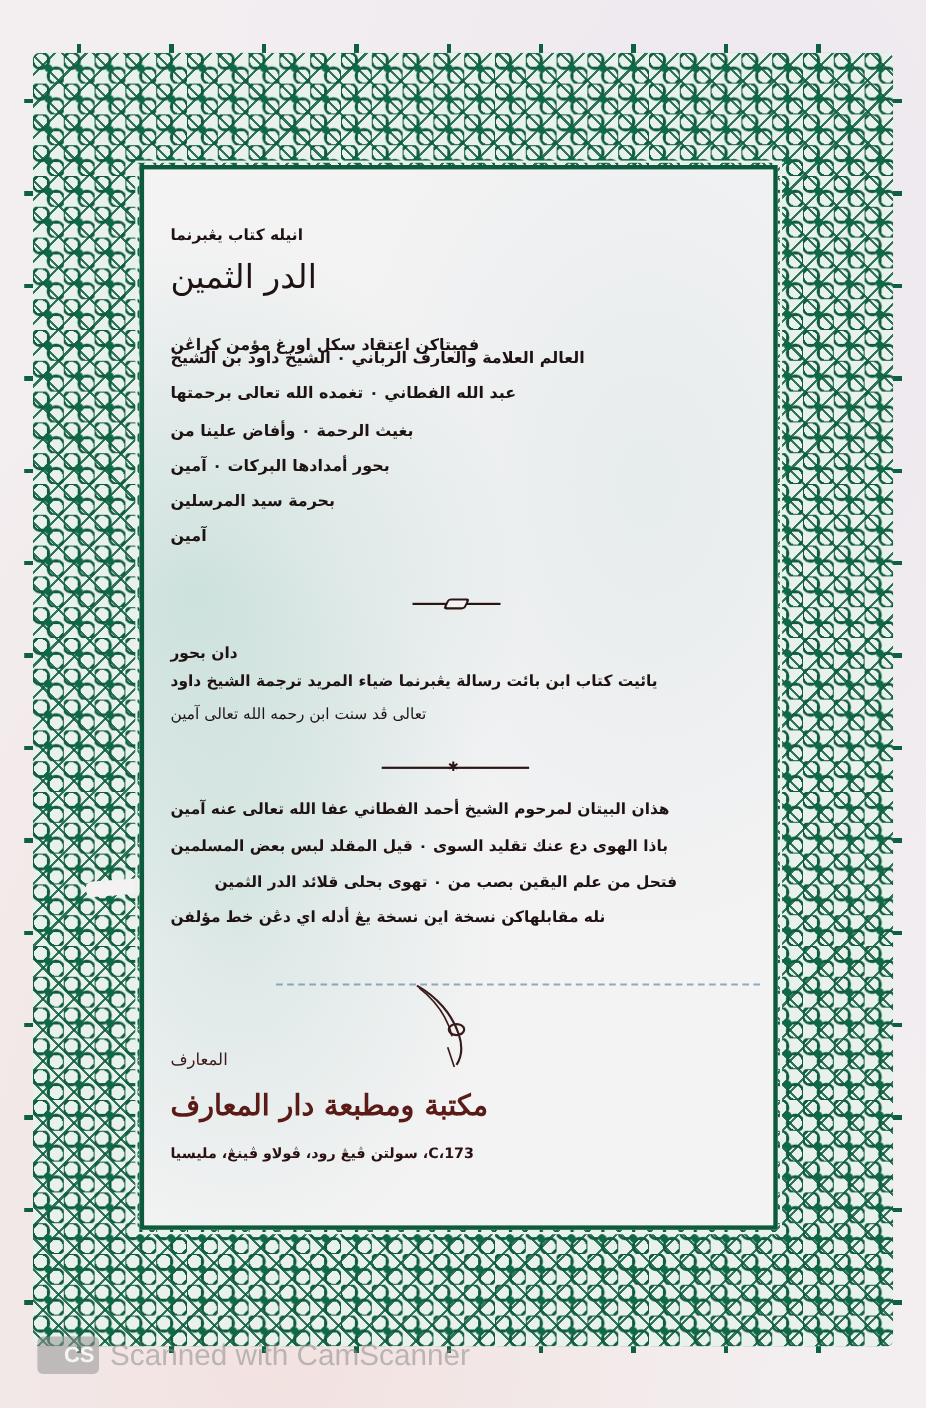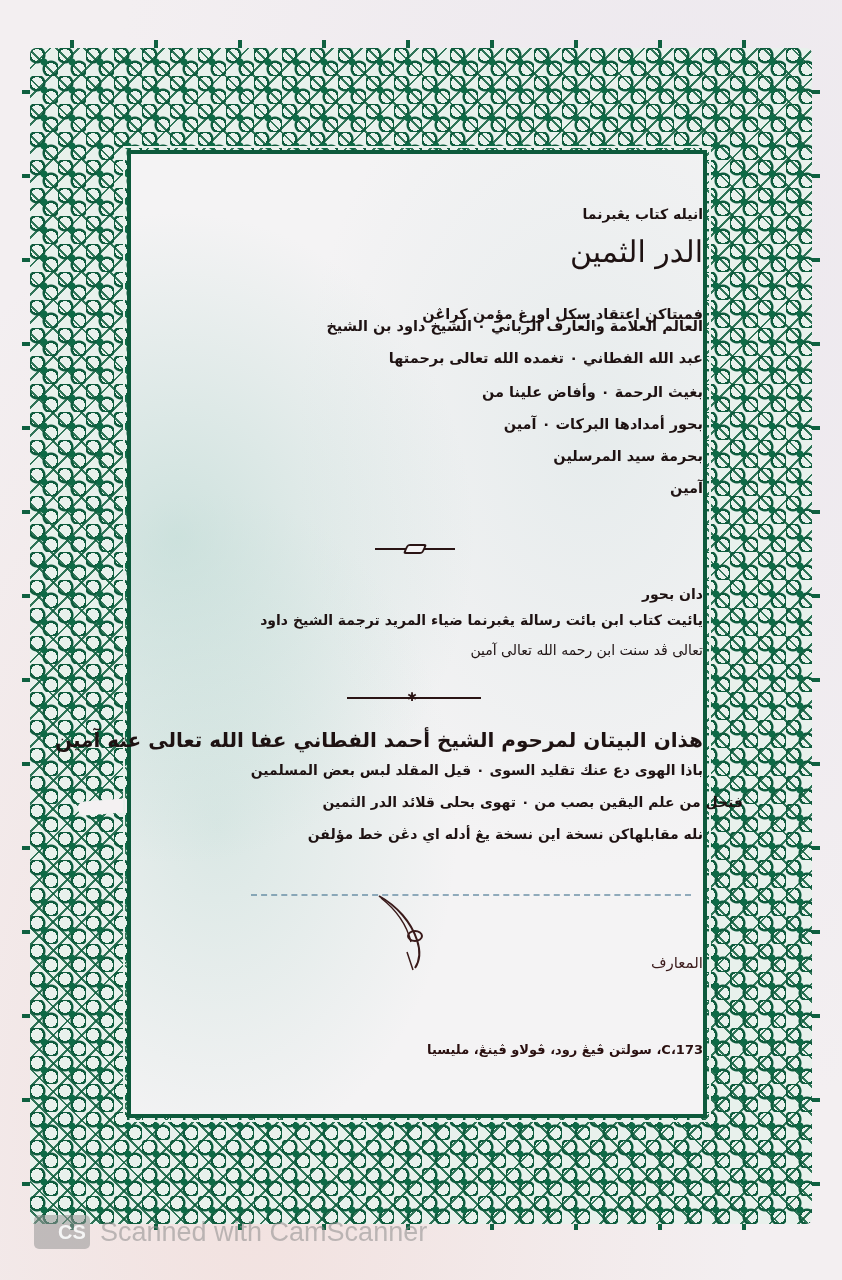--- a/index.html
+++ b/index.html
@@ -49,39 +49,39 @@
     background-image:
       radial-gradient(ellipse at 8% 40%, rgba(160,205,195,0.45), transparent 40%),
       radial-gradient(ellipse at 15% 70%, rgba(170,210,200,0.35), transparent 35%),
       radial-gradient(ellipse at 80% 30%, rgba(210,225,225,0.4), transparent 45%);
   }
   .content {
     position:absolute; left:0; top:0; width:572px; height:960px;
     direction:rtl; text-align:center; color:#1e1212;
     font-family:"DejaVu Sans", sans-serif;
   }
-  .line { position:absolute; left:0; width:100%; text-align:right; white-space:nowrap; }
+  .line { position:absolute; left:0; width:100%; text-align:left; white-space:nowrap;padding-left:24px; }
   .pre-title { top:52px; font-size:14px; font-weight:bold; }
   .title { top:80px; font-size:30px; font-family:"DejaVu Serif", serif; }
   .body-line { font-size:14.5px; font-weight:bold; }
   .l1 { top:132px;margin-top:20px; } .l2 { top:164px; } .l3 { top:196px; } .l4 { top:230px; } .l5 { top:262px; } .l6 { top:294px; } .l7 { top:326px; }
 
   .divider1 { position:absolute; top:390px; left:244px; width:80px; height:10px; }
   .divider1 .bar { position:absolute; top:4px; left:0; width:80px; height:2px; background:#2a1414; }
   .divider1 .knot { position:absolute; top:0; left:30px; width:20px; height:10px; border:2px solid #2a1414; border-radius:3px; box-sizing:border-box; transform:skewX(-25deg); background:#f4f3f4; }
 
   .hamish-head { top:432px; font-size:14px; font-weight:bold; }
   .hamish1 { top:458px; font-size:14px; font-weight:bold; }
   .hamish2 { top:488px; font-size:14px; font-weight:normal; }
 
   .divider2 { position:absolute; top:540px; left:216px; width:134px; height:8px; }
   .divider2 .bar { position:absolute; top:3px; left:0; width:134px; height:2px; background:#2a1414; }
   .divider2 .star { position:absolute; top:-4px; left:60px; font-size:12px; color:#2a1414; direction:ltr; }
 
-  .poem0 { top:574px; font-size:20px; font-weight:bold; }
+  .poem0 { top:574px; font-size:14px; font-weight:bold; }
   .poem1 { top:608px; font-size:14px; font-weight:bold; }
   .poem2 { top:640px; font-size:14px; font-weight:bold;margin-left:40px; }
   .poem3 { top:672px; font-size:14px; font-weight:bold; }
 
   .dash-line { position:absolute; top:740px; left:120px; width:440px; height:0; border-top:2px dashed rgba(60,110,140,0.55); }
 
   .logo { position:absolute; top:738px; left:246px; width:60px; height:80px; direction:ltr; }
   .logo-word { top:800px; font-size:15px; color:#3a1a1a; }
   .publisher { top:836px; font-size:26px; font-weight:bold; color:#5a1a16; letter-spacing:1px; font-family:"DejaVu Serif", serif; }
   .address { top:888px; font-size:13px; font-weight:bold; color:#2a1010; }
@@ -145,20 +145,21 @@
 
       <div class="dash-line"></div>
 
       <svg class="logo" viewBox="0 0 60 80">
         <path d="M2 4 C 20 14, 34 30, 40 48 C 44 60, 42 70, 38 76" fill="none" stroke="#3a1a1a" stroke-width="2"></path>
         <path d="M4 6 C 22 20, 30 34, 34 50" fill="none" stroke="#3a1a1a" stroke-width="1.5"></path>
         <ellipse cx="38" cy="44" rx="7" ry="5" fill="none" stroke="#3a1a1a" stroke-width="2"></ellipse>
         <path d="M30 60 L 36 78" stroke="#3a1a1a" stroke-width="1.5"></path>
       </svg>
       <div class="line logo-word">المعارف</div>
+      <div class="line publisher">مكتبة ومطبعة دار المعارف</div>
       <div class="line address">173،C، سولتن ڤيڠ رود، ڤولاو ڤينڠ، مليسيا</div>
 
     </div>
   </div>
 
   <div class="watermark">
     <div class="cs-logo">CS</div>
     <div class="wm-text">Scanned with CamScanner</div>
   </div>
 </div>

